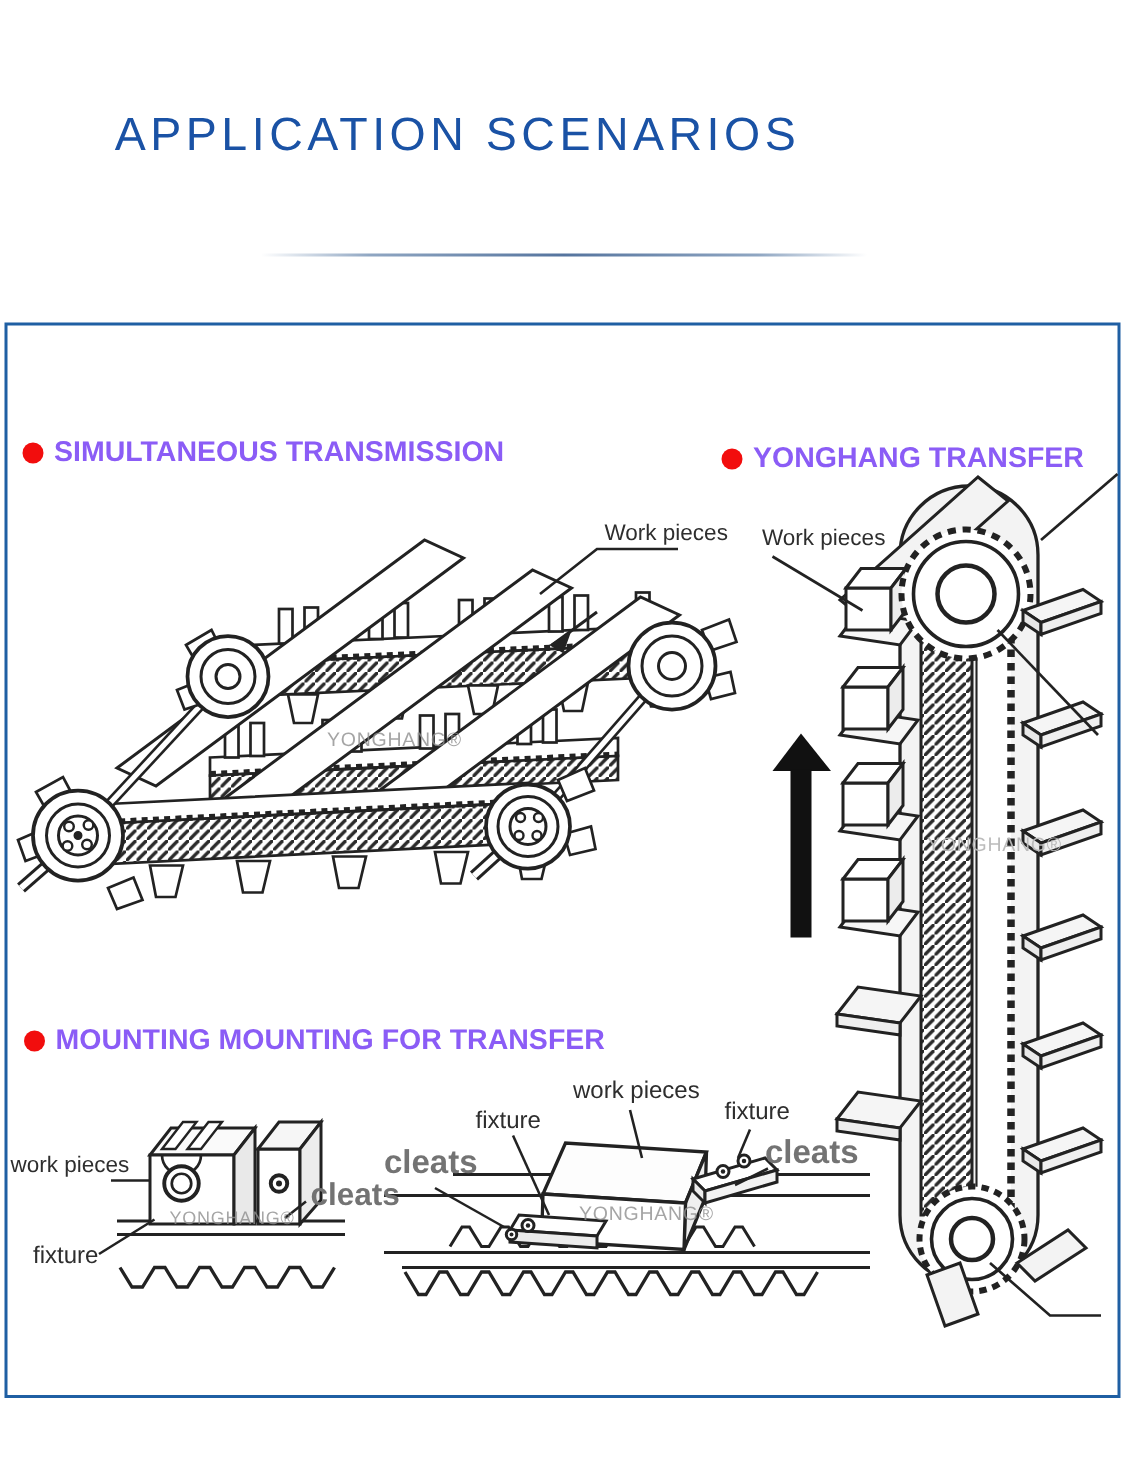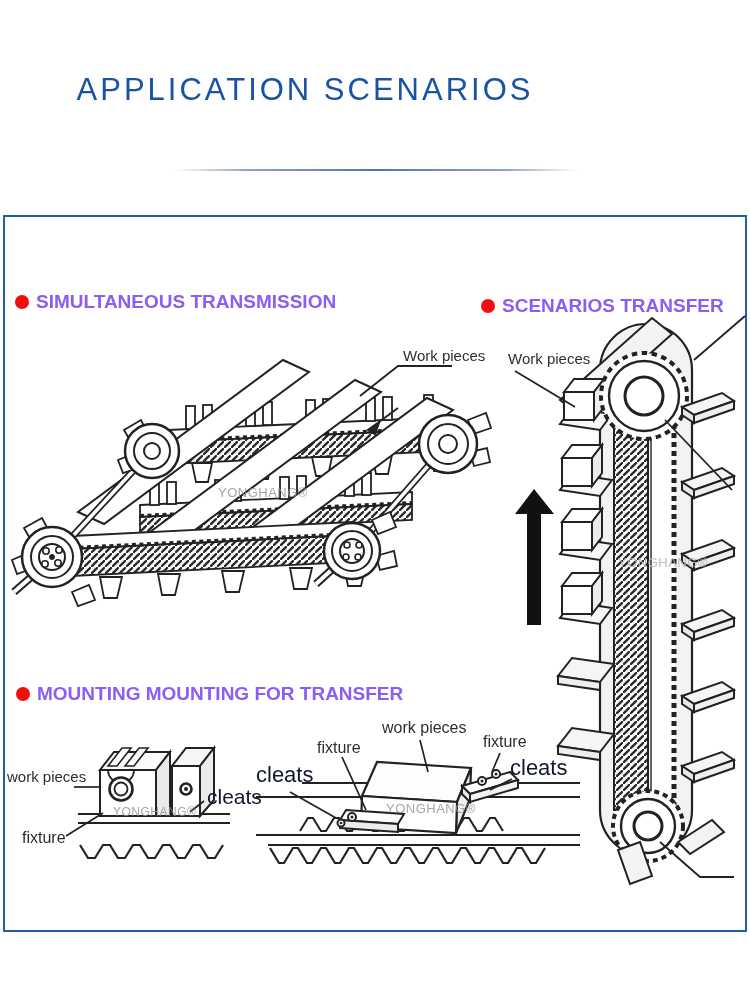--- a/index.html
+++ b/index.html
@@ -13,42 +13,42 @@
     background:linear-gradient(90deg,rgba(90,122,160,0),#8fa6c2 18%,#55749e 50%,#8fa6c2 82%,rgba(90,122,160,0));}
   
   .panel{left:3px;top:215px;width:740px;height:713px;border:2px solid #1f5fa3;background:#fff;}
   
   .sec-head{display:flex;align-items:center;gap:7px;}
   .bullet{width:14px;height:14px;border-radius:50%;background:#f20d0d;flex:0 0 auto;}
   .sec-label{font-size:19px;font-weight:700;color:#8b5cf6;white-space:nowrap;}
   
   .lbl{font-size:15px;color:#2e2e2e;line-height:1.1;white-space:nowrap;}
   .lbl-md{font-size:16px;color:#2e2e2e;line-height:1.1;white-space:nowrap;}
-  .lbl-lg{font-size:21px;color:#0f172a;line-height:1.1;white-space:nowrap;}
+  .lbl-lg{font-size:21px;color:#737373;line-height:1.1;white-space:nowrap;font-weight:bold;}
   .wm{font-size:13px;font-weight:400;color:#8f8f8f;opacity:.8;letter-spacing:.5px;white-space:nowrap;}
   .wm-light{color:#b9b9b9;opacity:.95;}
   svg{position:absolute;overflow:visible;}
   svg *{vector-effect:none;}
 </style>
 </head>
 <body>
 
 <div class="abs page-title">APPLICATION SCENARIOS</div>
 <div class="abs title-rule"></div>
 
 <div class="abs panel"></div>
 
 <div class="abs sec-head" style="left:15px;top:291px;">
   <span class="bullet"></span>
   <span class="sec-label">SIMULTANEOUS TRANSMISSION</span>
 </div>
 
 <div class="abs sec-head" style="left:481px;top:295px;">
   <span class="bullet"></span>
-  <span class="sec-label">SCENARIOS TRANSFER</span>
+  <span class="sec-label">YONGHANG TRANSFER</span>
 </div>
 
 <div class="abs sec-head" style="left:16px;top:683px;">
   <span class="bullet"></span>
   <span class="sec-label">MOUNTING MOUNTING FOR TRANSFER</span>
 </div>
 
 <svg viewBox="0 340 510 330" style="left:0;top:340px;width:510px;height:330px">
   <defs>
     <pattern id="hA" width="7" height="7" patternUnits="userSpaceOnUse">

